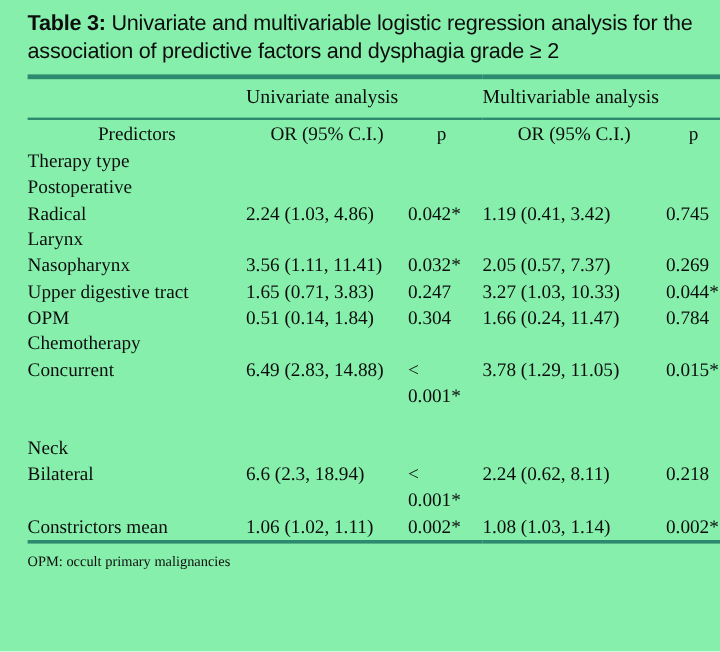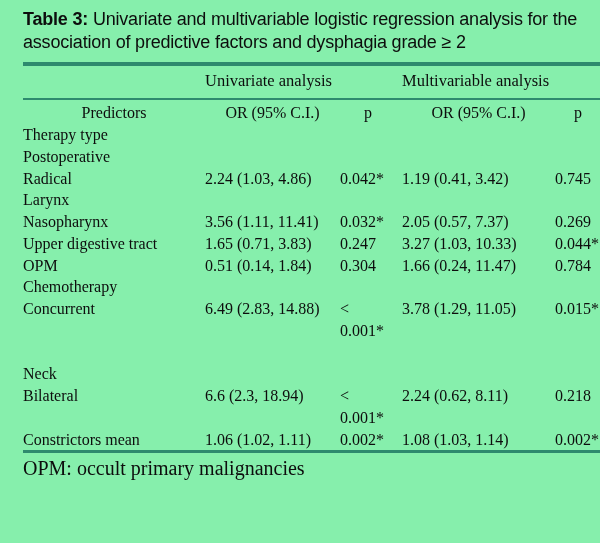--- a/index.html
+++ b/index.html
@@ -52,21 +52,21 @@
     text-align: center;
   }
   tbody td {
     height: 21.75px;
     line-height: 21.75px;
   }
   td.p-cell, th.p-cell { white-space: pre-line; padding-right: 6px; }
   .footnote {
     margin-top: 5px;
     font-family: "Liberation Serif", serif;
-    font-size: 20px;
+    font-size: 12px;
     line-height: 21px;
     color: #0d0d0d;
   }
 </style>
 </head>
 <body>
 
 <div class="page">
 
   <div class="caption">

